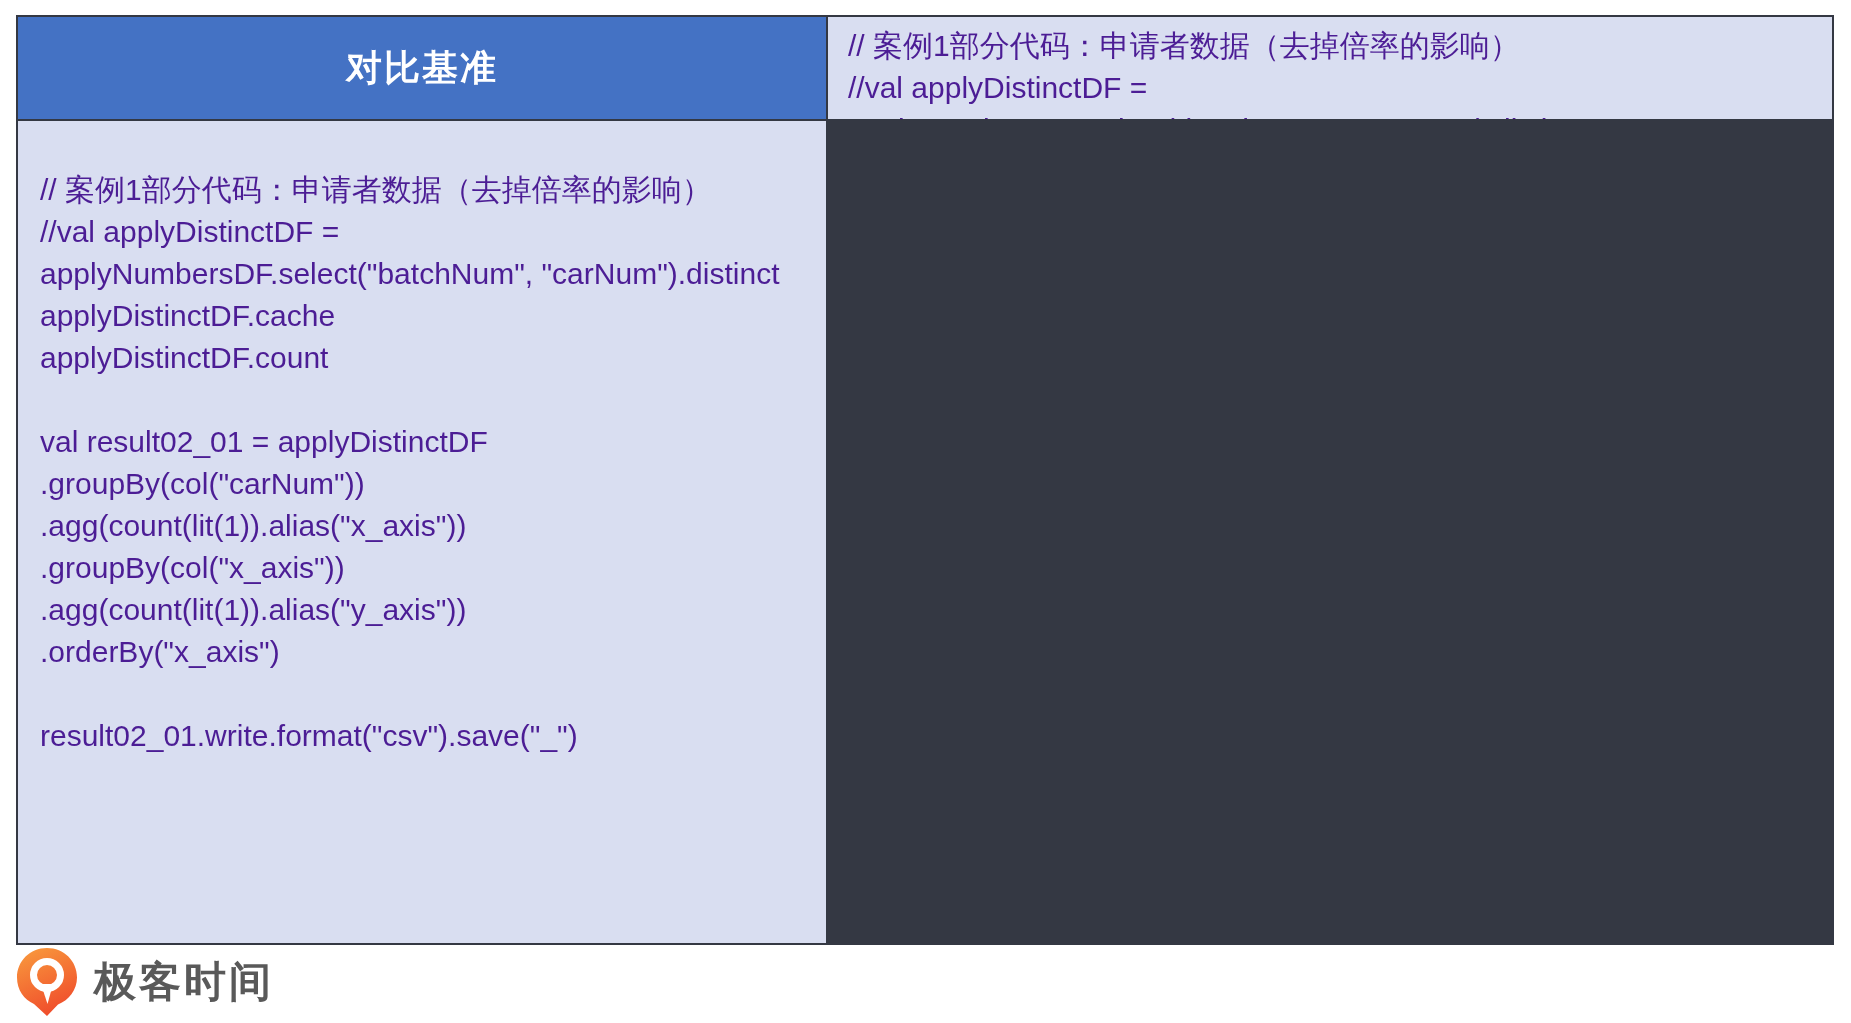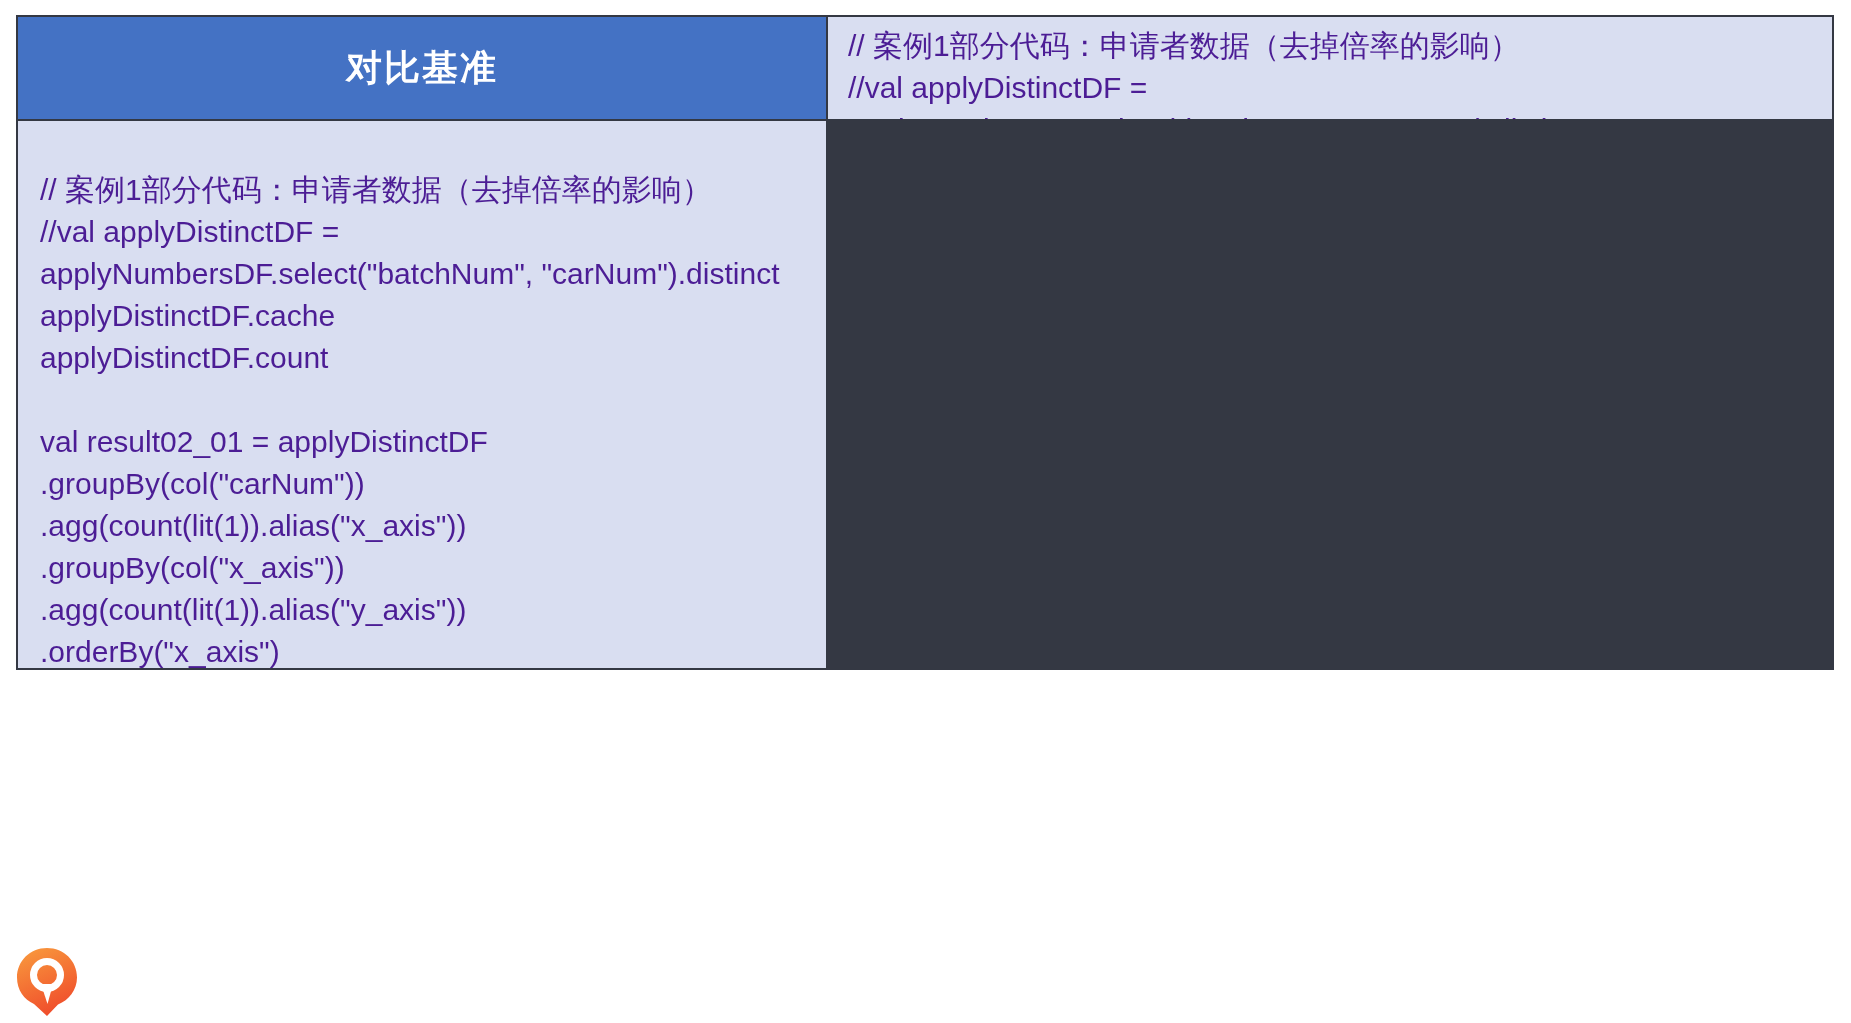--- a/index.html
+++ b/index.html
@@ -6,21 +6,21 @@
   html, body {
     width: 1851px; height: 1023px;
     background: #ffffff;
     font-family: "Liberation Sans", "DejaVu Sans", sans-serif;
     overflow: hidden;
   }
   .page { position: relative; width: 1851px; height: 1023px; }
 
   .cmp-table {
     position: absolute; left: 16px; top: 15px;
-    width: 1818px; height: 655px;
+    width: 1818px; height: 930px;
     display: grid;
     grid-template-columns: 808px 1fr;
     grid-template-rows: 102px 1fr;
     border: 2px solid #343843;
     background: #343843;
     grid-gap: 2px;
   }
   .th {
     background: #4472C4;
     color: #ffffff;
@@ -99,15 +99,16 @@
           <linearGradient id="gk" x1="0" y1="0" x2="0.4" y2="1">
             <stop offset="0" stop-color="#F99D3E"></stop>
             <stop offset="1" stop-color="#F0502C"></stop>
           </linearGradient>
         </defs>
         <path d="M31 0 C14 0 1 13 1 29.5 C1 42 8 51.5 18 56 L31 68 L42 56.5 C53 52 61 42 61 29.5 C61 13 48 0 31 0 Z" fill="url(#gk)"></path>
         <circle cx="31" cy="27" r="13.5" fill="none" stroke="#ffffff" stroke-width="7"></circle>
         <path d="M25 36 L37 36 L31.5 56 Z" fill="#ffffff"></path>
       </svg>
     </span>
+    <span class="brand-text">极客时间</span>
   </div>
 
 </div>
 
 </body></html>

